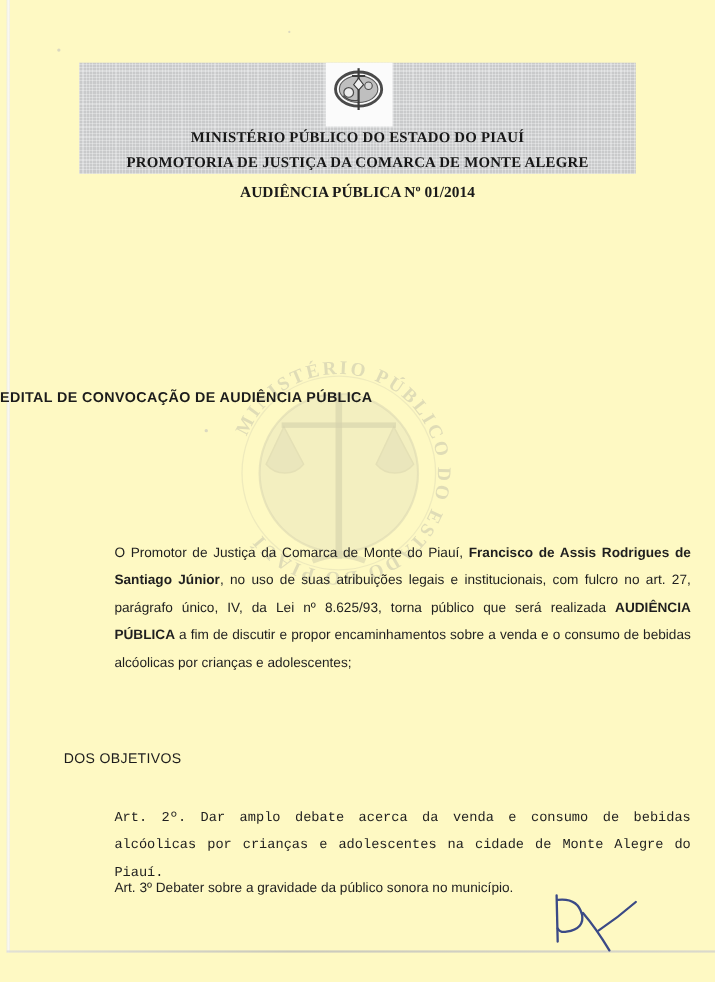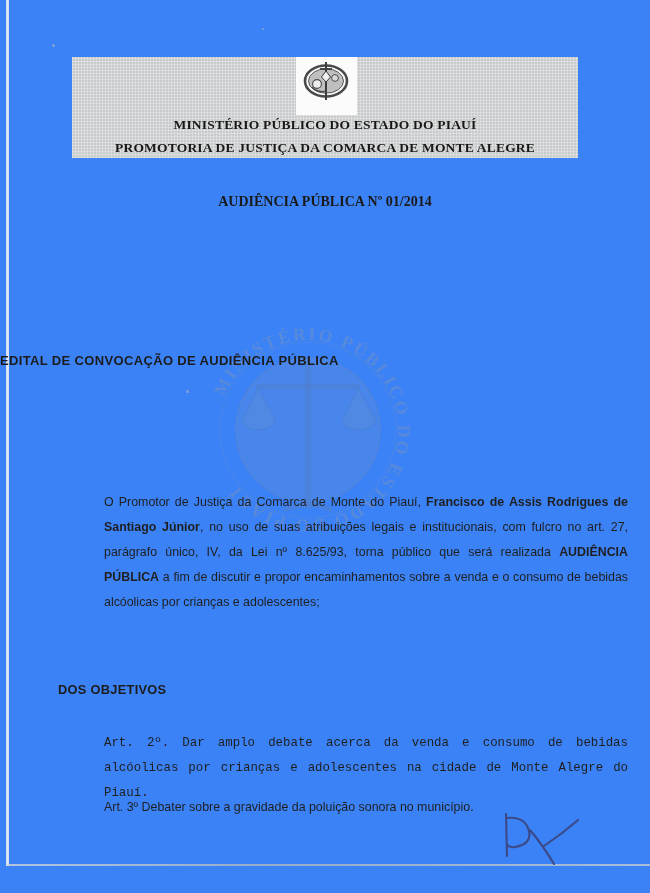--- a/index.html
+++ b/index.html
@@ -4,21 +4,21 @@
 <style>
   html, body {
     margin: 0;
     padding: 0;
     background: #ffffff;
   }
   #page {
     position: relative;
     width: 650px;
     height: 893px;
-    background: #3b82f6;
+    background: #fef9c3;
     overflow: hidden;
     font-family: "Liberation Sans", sans-serif;
     color: #1a1a1a;
   }
 
   
   .scan-edge-left {
     position: absolute;
     left: 6px; top: 0;
     width: 3px; height: 866px;
@@ -76,21 +76,20 @@
   #hdr2 { top: 140px; font-size: 13.5px; text-align: center; }
 
   #subject {
     position: absolute;
     left: 0; top: 168px; width: 650px;
     text-align: center;
     font-family: "Liberation Serif", serif;
     font-weight: bold;
     font-size: 14px;
     color: #1a1a1a;
-    margin-top: 26px;
   }
 
   
   .watermark {
     position: absolute;
     left: 196px; top: 318px;
     width: 224px; height: 224px;
     opacity: .30;
     pointer-events: none;
   }
@@ -117,21 +116,21 @@
     color: #1f1f1f;
     margin-left: 46px;
   }
   .body-block b { font-weight: bold; }
   #para-1 { top: 490px; }
   #para-2 { top: 618px; }
   #sec-head {
     position: absolute;
     left: 58px; top: 682px;
     font-size: 12.8px;
-    font-weight: bold;
+    font-weight: normal;
     letter-spacing: .3px;
     color: #1c1c1c;
   }
   #para-3 { top: 731px; font-family: Liberation Mono, monospace; }
   #para-4 { top: 795px; }
 
   
   .signature {
     position: absolute;
     left: 500px; top: 806px;
@@ -193,21 +192,21 @@
 
   <div id="doc-title">EDITAL DE CONVOCAÇÃO DE AUDIÊNCIA PÚBLICA</div>
 
   <div class="body-block" id="para-1"><span>O Promotor de Justiça da Comarca de  Monte do Piauí, </span><b>Francisco de Assis Rodrigues de Santiago Júnior</b><span>, no uso de suas atribuições legais e institucionais, com fulcro no art. 27, parágrafo único, IV, da Lei nº 8.625/93, torna público que será realizada </span><b>AUDIÊNCIA PÚBLICA</b><span> a fim de discutir e propor encaminhamentos sobre a venda e o consumo de bebidas alcóolicas por crianças e adolescentes;</span></div>
 
 
   <div id="sec-head">DOS OBJETIVOS</div>
 
   <div class="body-block" id="para-3">Art. 2º. Dar amplo debate acerca da venda e consumo de bebidas alcóolicas por crianças e adolescentes na cidade de  Monte Alegre do Piauí.</div>
 
-  <div class="body-block" id="para-4">Art. 3º Debater sobre a gravidade da poluição sonora no município.</div>
+  <div class="body-block" id="para-4">Art. 3º Debater sobre a gravidade da público sonora no município.</div>
 
   <div class="signature">
     <svg viewBox="0 0 108 66" width="108" height="66">
       <g fill="none" stroke="#3b4a86" stroke-width="2.1" stroke-linecap="round" stroke-linejoin="round">
         <path d="M6 8 L7 50"></path>
         <path d="M7 12 q18 -2 22 13 q3 13 -14 16 q-6 1 -8 -3"></path>
         <path d="M30 24 q12 14 24 34"></path>
         <path d="M78 14 q-16 14 -34 26"></path>
       </g>
     </svg>

